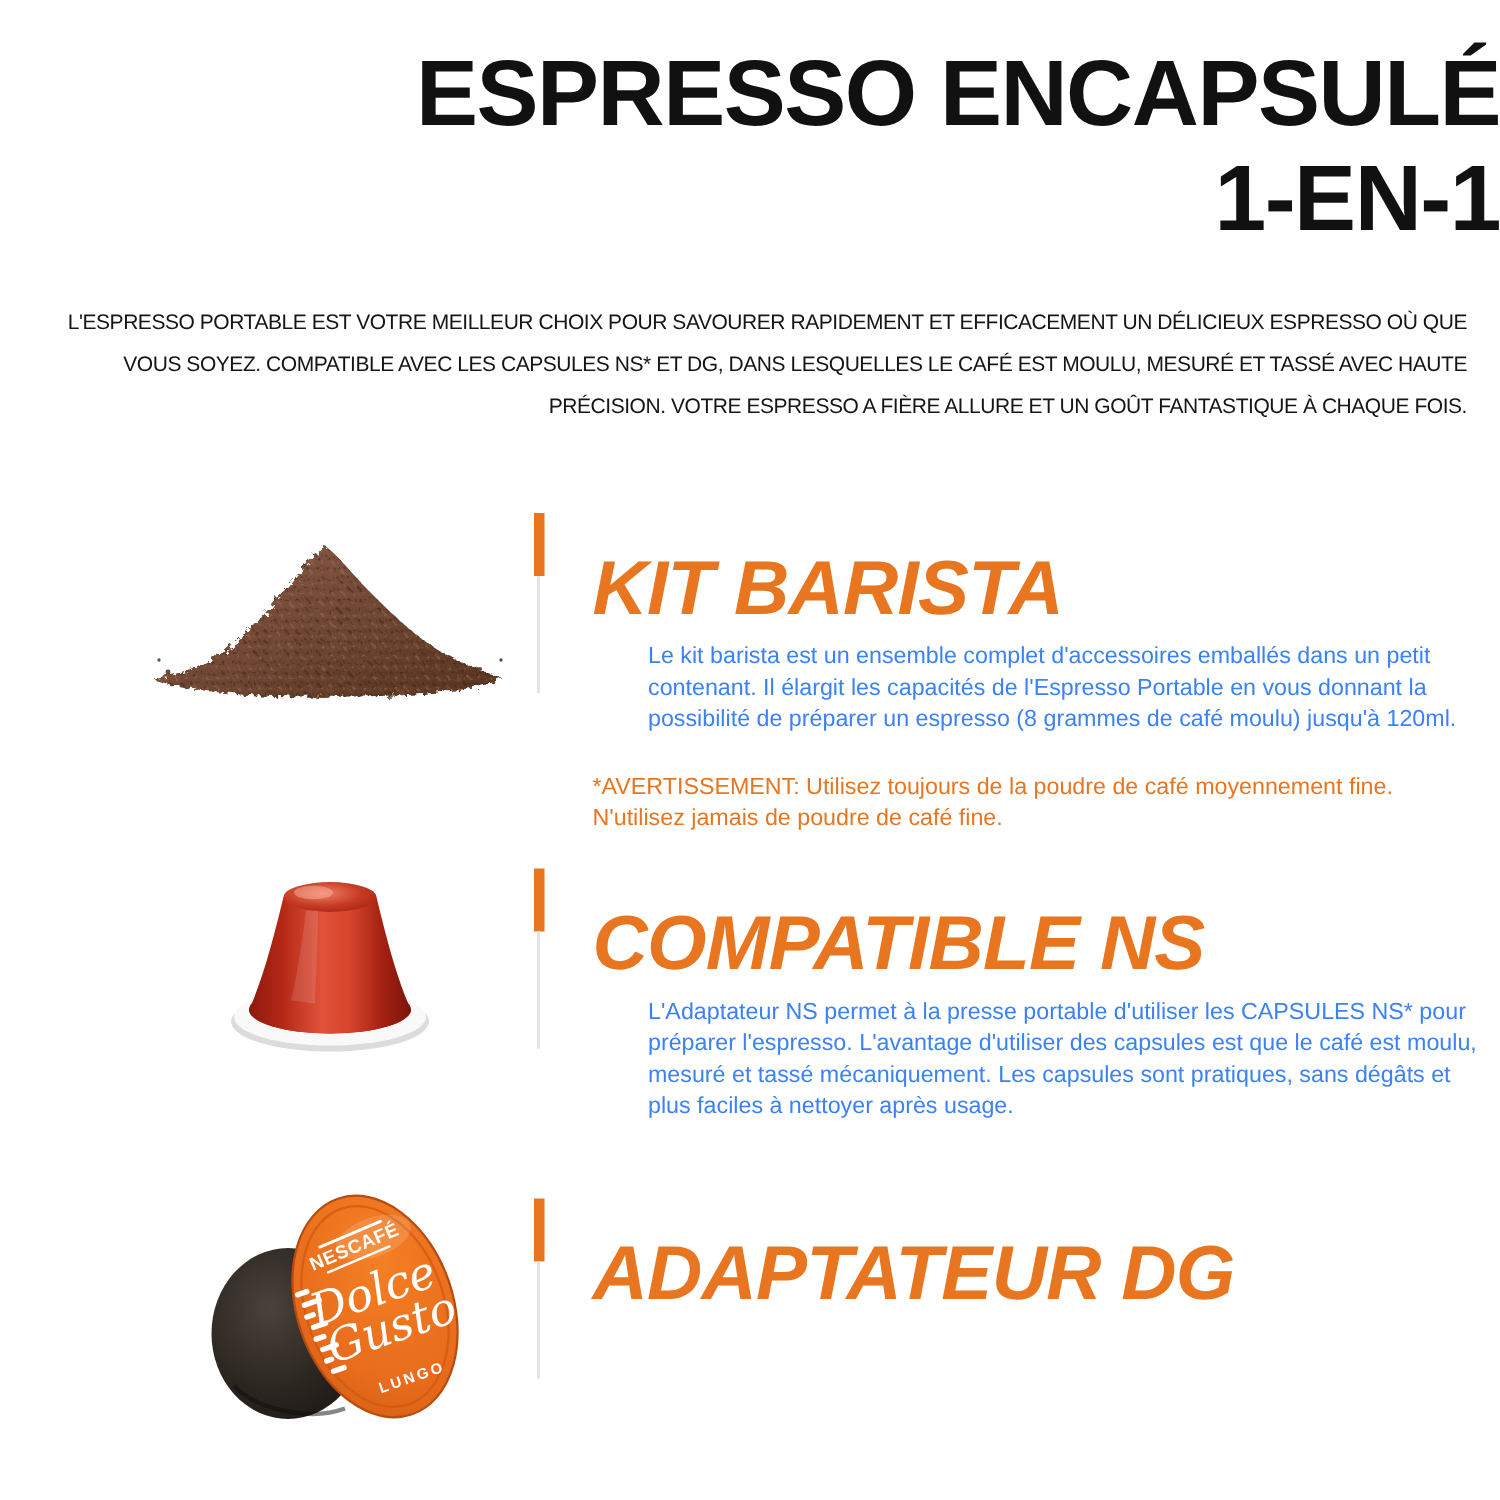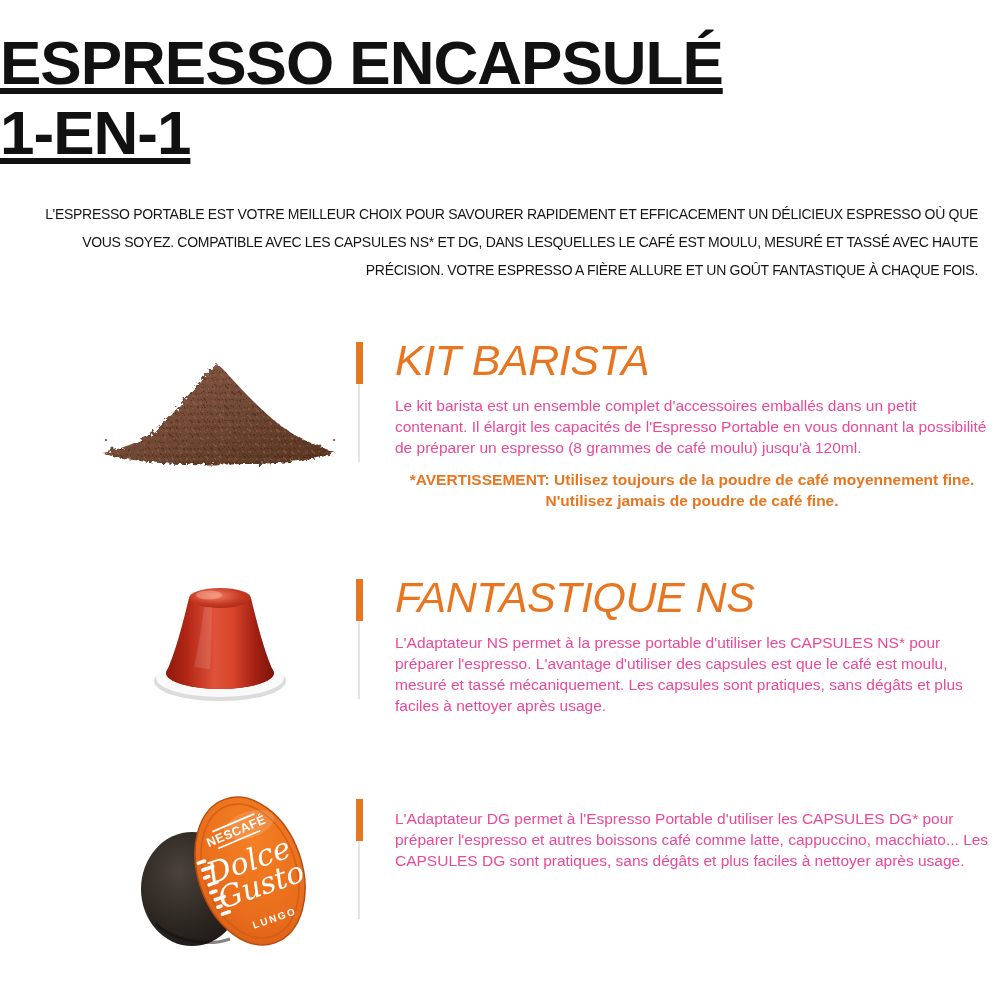--- a/index.html
+++ b/index.html
@@ -4,43 +4,43 @@
 <style>
   :root { --accent:#E87620; --ink:#141414; --divider:#E4E4E4; }
   * { margin:0; padding:0; box-sizing:border-box; }
   html,body { background:#ffffff; }
   body {
     width:1000px; height:1000px; position:relative; overflow:hidden;
     font-family:"Liberation Sans", sans-serif; color:var(--ink);
   }
   .page-title {
     position:absolute; top:28px; left:0; width:1000px;
-    text-align:left; font-weight:bold; font-size:62px; line-height:70px;
-    letter-spacing:-1px; color:#111;text-decoration:underline;
+    text-align:right; font-weight:bold; font-size:62px; line-height:70px;
+    letter-spacing:-1px; color:#111;
   }
   .intro {
     position:absolute; top:200px; left:22px; width:956px;
     text-align:right; font-size:14px; line-height:28px;
     letter-spacing:-0.3px; color:#151515; font-weight:400;
   }
   .section { position:absolute; left:0; width:1000px; }
   #section-0 { top:338px; height:230px; }
   #section-1 { top:575px; height:215px; }
   #section-2 { top:795px; height:205px; }
   .img-col { position:absolute; left:0; top:0; width:355px; height:100%; }
   .divider { position:absolute; left:356px; top:4px; width:8px; }
   .divider .bar { width:7px; height:42px; background:var(--accent); }
   .divider .line { width:2px; height:78px; background:var(--divider); margin-left:2px; }
   .text-col { position:absolute; left:395px; top:0; width:594px; }
   .sec-heading {
-    font-size:43px; line-height:44px; font-weight:normal; font-style:italic;
-    color:var(--accent); letter-spacing:-0.5px;
-  }
-  .sec-body { margin-top:13px; font-size:15.5px; line-height:21px; color:#ec4899; }
-  .sec-note { margin-top:11px; font-size:15.5px; line-height:21px; color:var(--accent); font-weight:bold;text-align:center; }
+    font-size:51px; line-height:44px; font-weight:bold; font-style:italic;
+    color:var(--accent); letter-spacing:-0.5px;margin-top:32px;
+  }
+  .sec-body { margin-top:13px; font-size:15.5px; line-height:21px; color:#3b82f6;margin-left:37px; }
+  .sec-note { margin-top:24px; font-size:15.5px; line-height:21px; color:var(--accent); font-weight:normal; }
   .img-pile   { position:absolute; left:98px;  top:18px; }
   .img-ns     { position:absolute; left:152px; top:2px; }
   .img-dg     { position:absolute; left:138px; top:-6px; }
   svg text { font-family:"Liberation Sans", sans-serif; }
   .script-font { font-family:"DejaVu Serif", serif; font-style:italic; }
 </style>
 </head>
 <body>
 
 <div class="page-title">
@@ -143,21 +143,21 @@
       <ellipse cx="68" cy="21" rx="31" ry="10" fill="url(#nsTop)"></ellipse>
       <ellipse cx="57" cy="18" rx="13" ry="4.5" fill="#ffb9a4" opacity="0.45"></ellipse>
       <path d="M 52 30 C 49 55, 45 78, 42 90 L 58 92 C 59 70, 60 45, 60 30 Z" fill="#ffffff" opacity="0.12"></path>
     </svg>
   </div>
   <div class="divider">
     <div class="bar"></div>
     <div class="line"></div>
   </div>
   <div class="text-col">
-    <h2 class="sec-heading">FANTASTIQUE NS</h2>
+    <h2 class="sec-heading">COMPATIBLE NS</h2>
     <p class="sec-body">L'Adaptateur NS permet à la presse portable d'utiliser les CAPSULES NS* pour préparer l'espresso. L'avantage d'utiliser des capsules est que le café est moulu, mesuré et tassé mécaniquement. Les capsules sont pratiques, sans dégâts et plus faciles à nettoyer après usage.</p>
   </div>
 </div>
 
 <div class="section" id="section-2">
   <div class="img-col">
     <svg class="img-dg" width="174" height="170" viewBox="0 0 174 170">
       <defs>
         <radialGradient id="dgBody" cx="0.38" cy="0.35" r="0.9">
           <stop offset="0" stop-color="#4a423b"></stop>
@@ -196,15 +196,15 @@
           </g>
         </g>
       </g>
     </svg>
   </div>
   <div class="divider">
     <div class="bar"></div>
     <div class="line"></div>
   </div>
   <div class="text-col">
-    <p class="sec-body">L'Adaptateur DG permet à l'Espresso Portable d'utiliser les CAPSULES DG* pour préparer l'espresso et autres boissons café comme latte, cappuccino, macchiato... Les CAPSULES DG sont pratiques, sans dégâts et plus faciles à nettoyer après usage.</p>
+    <h2 class="sec-heading">ADAPTATEUR DG</h2>
   </div>
 </div>
 
 </body></html>

